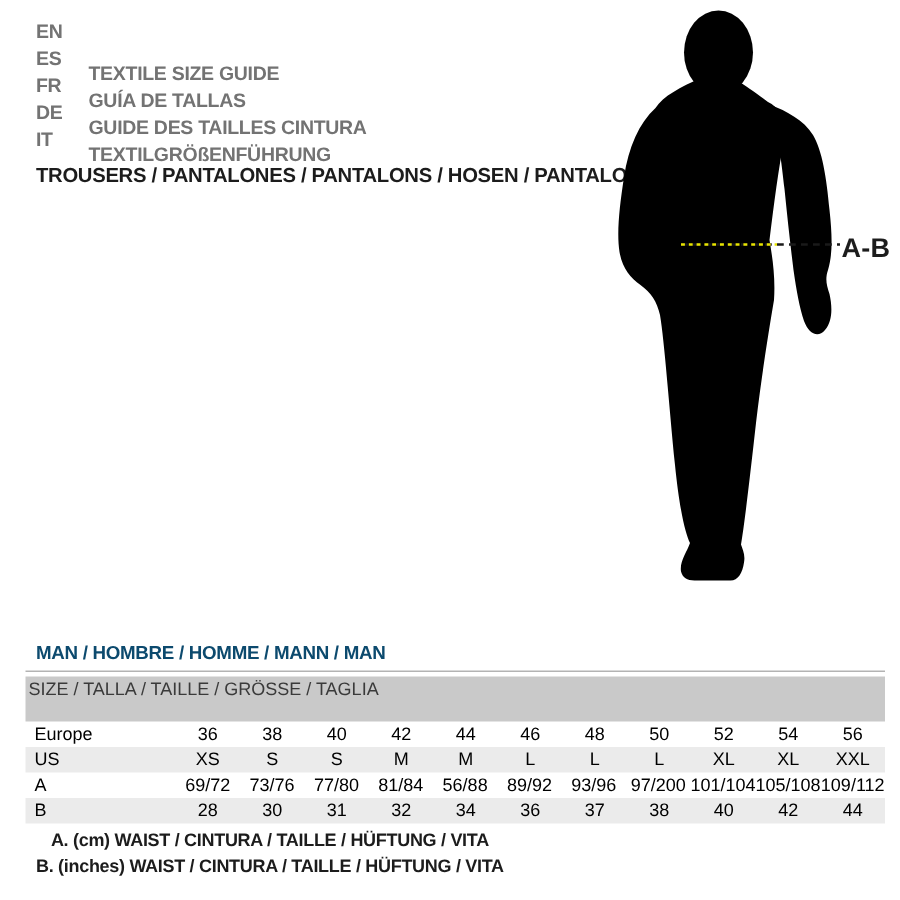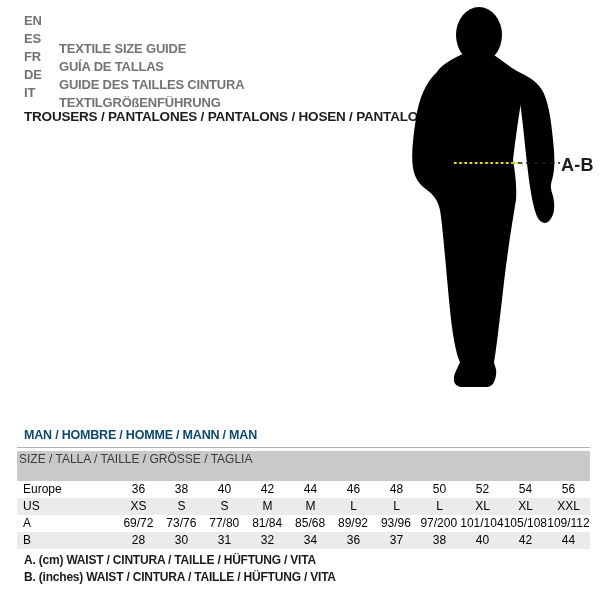--- a/index.html
+++ b/index.html
@@ -121,20 +121,21 @@
     top: 552px;
   }
   .note-line {
     height: 17px;
     line-height: 17px;
     font-size: 12px;
     font-weight: 700;
     color: #1c1c1c;
     letter-spacing: -0.2px;
     white-space: nowrap;
+    text-align: center;
   }
 </style>
 </head>
 <body>
 
 <div class="canvas">
 
   <div class="lang-block" id="lang-list">
       <div class="lang-row">
         <span class="lang-code">EN</span>
@@ -240,21 +241,21 @@
           <div class="tcell">XL</div>
           <div class="tcell">XL</div>
           <div class="tcell">XXL</div>
         </div>
         <div class="trow">
           <div class="tcell label">A</div>
           <div class="tcell">69/72</div>
           <div class="tcell">73/76</div>
           <div class="tcell">77/80</div>
           <div class="tcell">81/84</div>
-          <div class="tcell">85/68</div>
+          <div class="tcell">56/88</div>
           <div class="tcell">89/92</div>
           <div class="tcell">93/96</div>
           <div class="tcell">97/200</div>
           <div class="tcell">101/104</div>
           <div class="tcell">105/108</div>
           <div class="tcell">109/112</div>
         </div>
         <div class="trow" style="background: rgb(235, 235, 235);">
           <div class="tcell label">B</div>
           <div class="tcell">28</div>

